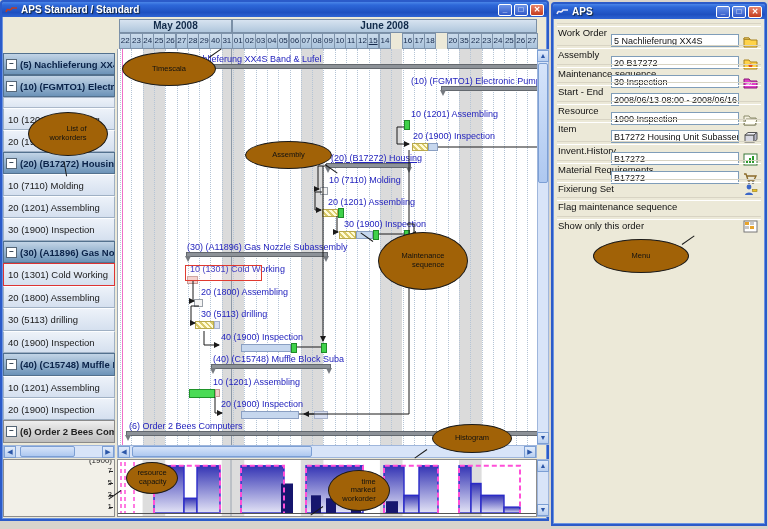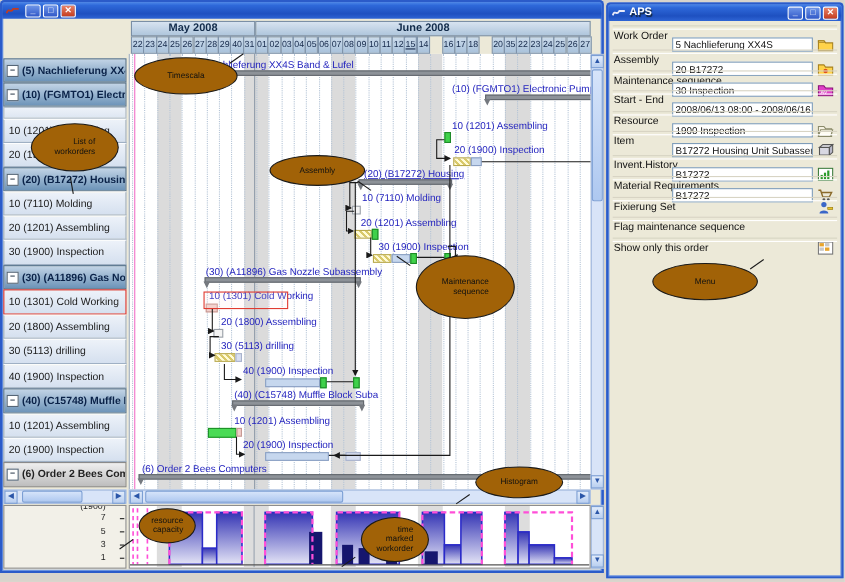--- a/index.html
+++ b/index.html
@@ -52,21 +52,21 @@
   #redbox{position:absolute;border:1px solid #E03A30;background:rgba(255,230,225,.15);}
   #fixline{position:absolute;width:1px;background:#F070C8;top:0;bottom:0;}
   #monthline{position:absolute;width:1px;background:#8D99A8;top:0;bottom:0;}
   
   .sb{position:absolute;background:#D8E4F8;border:1px solid #9FB6DC;box-sizing:border-box;}
   .sb-btn{position:absolute;width:12px;height:12px;background:linear-gradient(180deg,#E2ECFB,#B9CFF0);
           border:1px solid #7C9FD4;box-sizing:border-box;color:#2B56A8;font-size:7px;line-height:10px;text-align:center;}
   .sb-thumb{position:absolute;background:linear-gradient(180deg,#D6E4FA,#AEC8F0);border:1px solid #7C9FD4;box-sizing:border-box;border-radius:2px;}
   
   #hist-left{left:3px;top:459px;width:112px;height:58px;background:#F2F0E8;border:1px solid #8D8D8D;box-sizing:border-box;overflow:hidden;}
-  .axlabel{position:absolute;right:18px;font-size:8px;color:#222;}
+  .axlabel{position:absolute;right:2px;font-size:8px;color:#222;}
   .axtick{position:absolute;right:1px;width:4px;height:1px;background:#222;}
   #hist-canvas{left:117px;top:459px;width:420px;height:58px;background:#FFF;border:1px solid #8D8D8D;box-sizing:border-box;overflow:hidden;}
   
   .fld-label{position:absolute;font-size:9.5px;color:#111;}
   .fld-value{position:absolute;background:#FFF;border:1px solid #7F9DB9;box-sizing:border-box;font-size:9px;color:#111;
              padding:1px 2px;white-space:nowrap;overflow:hidden;}
   .fld-icon{position:absolute;width:15px;height:13px;}
   .fld-sep{position:absolute;left:6px;right:6px;height:2px;border-top:1px solid #D8D4C4;border-bottom:1px solid #FFF;}
   
   .balloon{position:absolute;background:#a16207;border:1px solid #1A1A1A;border-radius:50%;display:flex;align-items:center;
@@ -79,20 +79,21 @@
   .tail.b{left:45%;bottom:-7px;transform:rotate(80deg);}
 </style>
 </head>
 <body>
 
 <div class="xp-window" id="main-window" style="left:0;top:0;width:549px;height:521px;">
   <div class="titlebar">
     <svg class="appicon" viewBox="0 0 13 11">
         <path d="M1 8 C3 2 5 9 7 4 L12 4" stroke="#C43C1E" stroke-width="1.6" fill="none"></path>
       </svg>
+    <span class="title-text">APS Standard / Standard</span>
     <div class="tbtn">_</div>
     <div class="tbtn">□</div>
     <div class="tbtn close">✕</div>
   </div>
 
   <div id="sidebar-rows">
       <div class="srow header" style="top: 53px; height: 22px;">
         <div class="expander">−</div>
         <div style="overflow: hidden; white-space: nowrap;">(5) Nachlieferung XX4S Band &amp; Lufel</div>
       </div>

